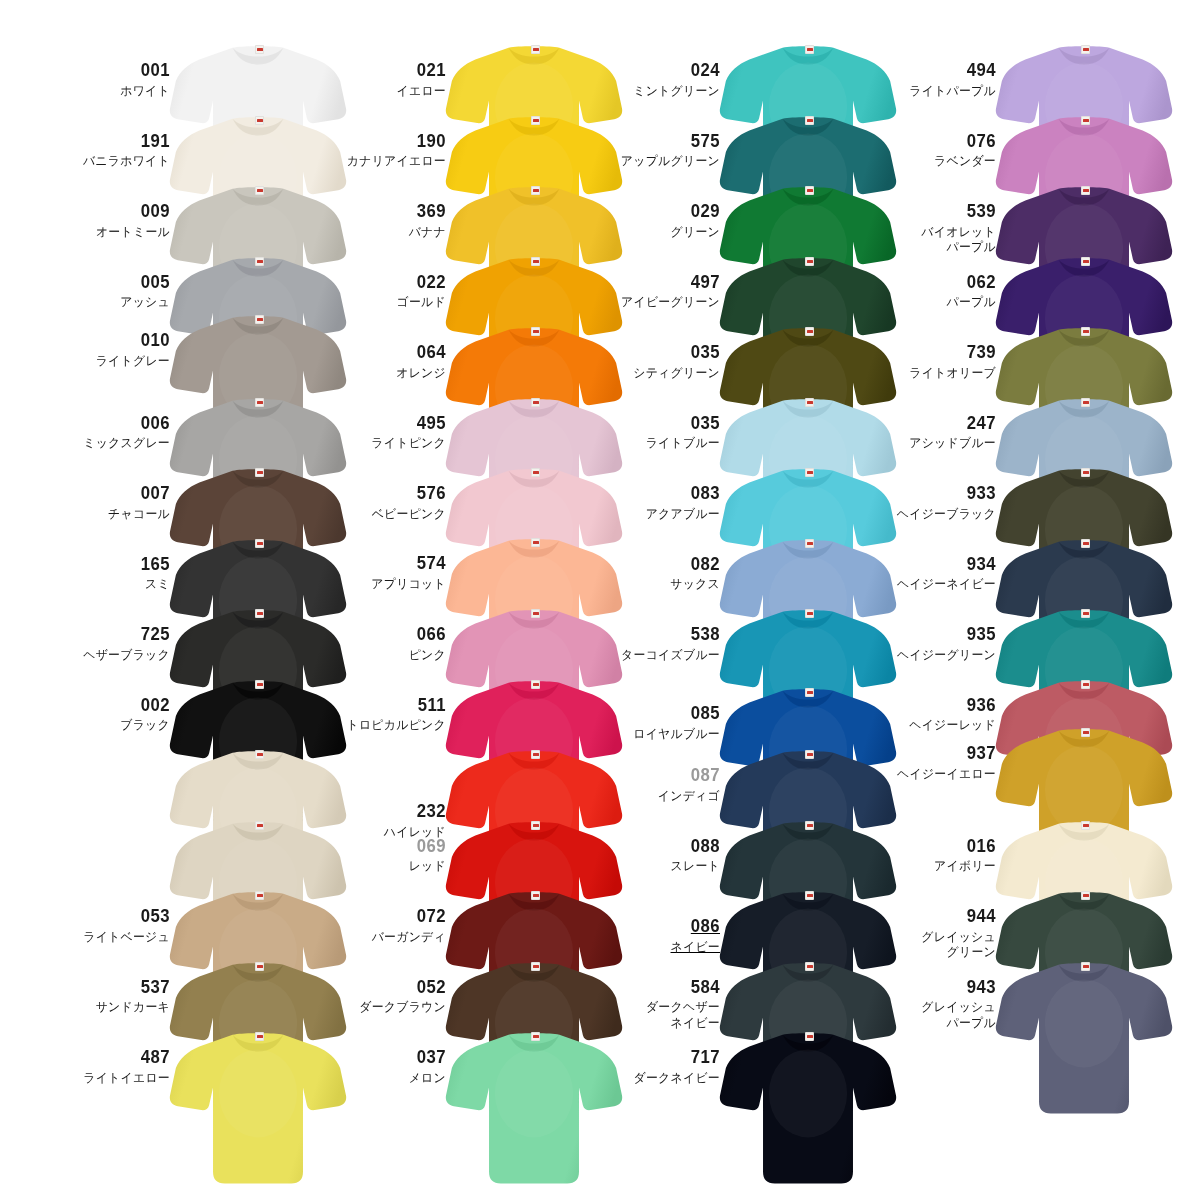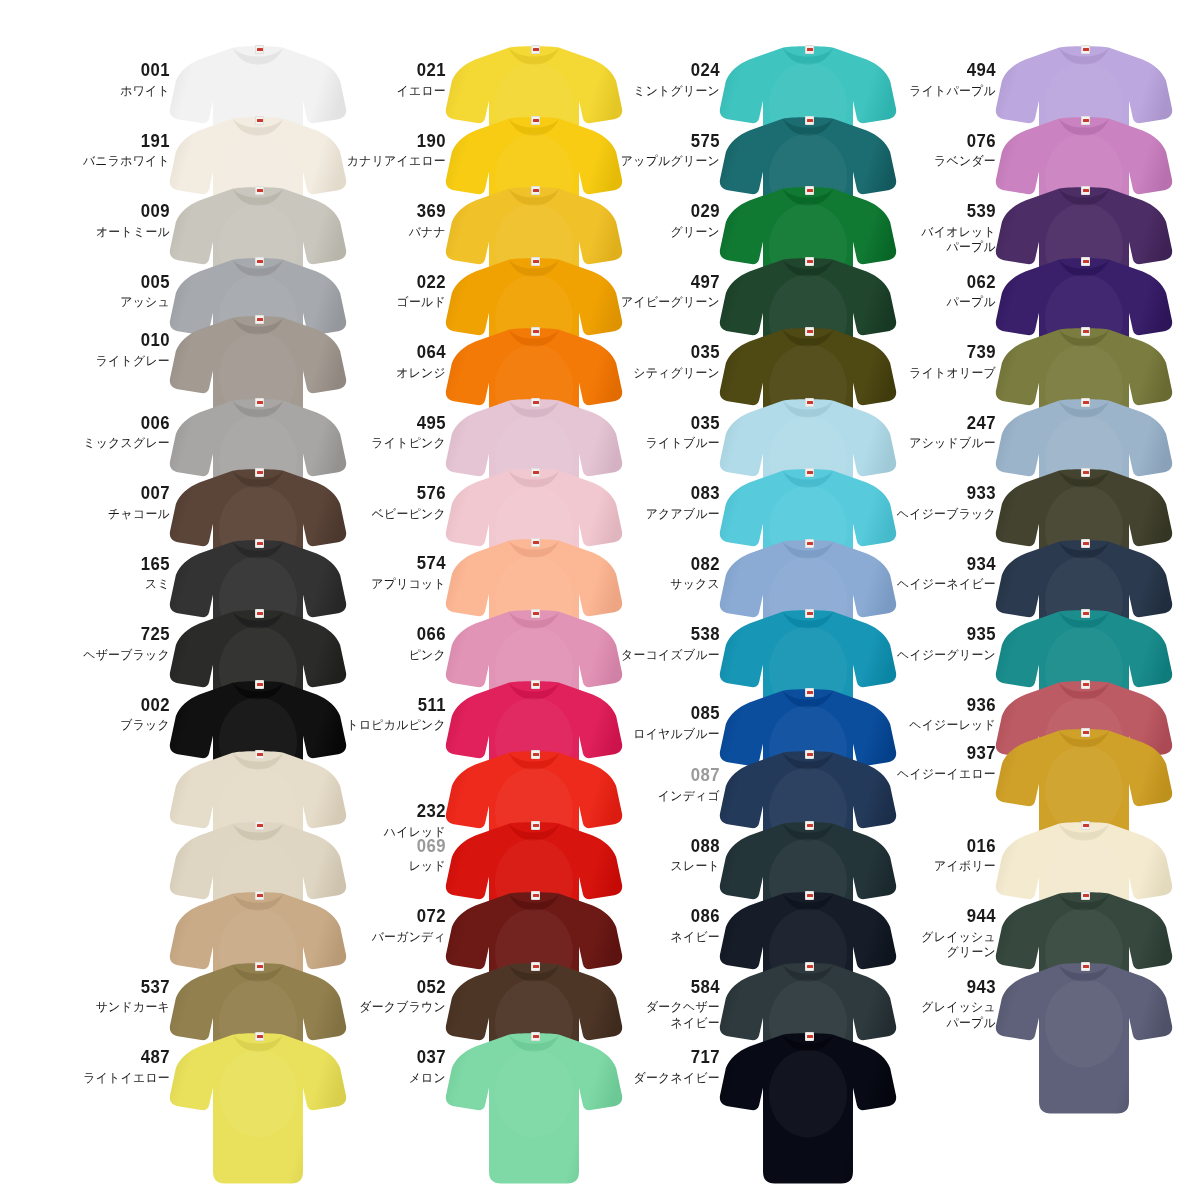--- a/index.html
+++ b/index.html
@@ -368,20 +368,24 @@
               </linearGradient>
             </defs>
             <path d="M 66 10 C 72 9, 78 8.5, 92 8.5 C 106 8.5, 112 9, 118 10 L 152 22 C 164 27, 172 34, 176 44 L 182 72 C 183 78, 180 82, 174 83 L 150 87 C 146 87.5, 143 86, 142 82 L 138 64 L 138 150 C 138 158, 134 162, 126 162 L 58 162 C 50 162, 46 158, 46 150 L 46 64 L 42 82 C 41 86, 38 87.5, 34 87 L 10 83 C 4 82, 1 78, 2 72 L 8 44 C 12 34, 20 27, 32 22 Z" fill="url(#g13)"></path>
             <path d="M 66 10 C 72 22, 80 27, 92 27 C 104 27, 112 22, 118 10 C 112 16, 104 19, 92 19 C 80 19, 72 16, 66 10 Z" fill="#b89a77" opacity="0.85"></path>
             <ellipse cx="92" cy="70" rx="40" ry="45" fill="#ffffff" opacity="0.045"></ellipse>
           </svg>
           <div class="tag" style="left: 87px; top: 7px;">
             <i></i>
           </div>
         </div>
+        <div class="label" style="width: 152px; top: 22px;">
+          <span class="code">053</span>
+          <span class="name">ライトベージュ</span>
+        </div>
       </div>
       <div class="swatch" style="top: 954.5px; z-index: 113;">
         <div class="tee" style="left: 150px; top: 0px;">
           <svg viewBox="0 0 184 180" width="184" height="180">
             <defs>
               <linearGradient id="g14" x1="0" y1="0" x2="1" y2="0.25">
                 <stop offset="0%" stop-color="#827142"></stop>
                 <stop offset="16%" stop-color="#93804f"></stop>
                 <stop offset="55%" stop-color="#93804f"></stop>
                 <stop offset="86%" stop-color="#93804f"></stop>
@@ -1118,21 +1122,21 @@
               </linearGradient>
             </defs>
             <path d="M 66 10 C 72 9, 78 8.5, 92 8.5 C 106 8.5, 112 9, 118 10 L 152 22 C 164 27, 172 34, 176 44 L 182 72 C 183 78, 180 82, 174 83 L 150 87 C 146 87.5, 143 86, 142 82 L 138 64 L 138 150 C 138 158, 134 162, 126 162 L 58 162 C 50 162, 46 158, 46 150 L 46 64 L 42 82 C 41 86, 38 87.5, 34 87 L 10 83 C 4 82, 1 78, 2 72 L 8 44 C 12 34, 20 27, 32 22 Z" fill="url(#g43)"></path>
             <path d="M 66 10 C 72 22, 80 27, 92 27 C 104 27, 112 22, 118 10 C 112 16, 104 19, 92 19 C 80 19, 72 16, 66 10 Z" fill="#0e141e" opacity="0.85"></path>
             <ellipse cx="92" cy="70" rx="40" ry="45" fill="#ffffff" opacity="0.045"></ellipse>
           </svg>
           <div class="tag" style="left: 87px; top: 7px;">
             <i></i>
           </div>
         </div>
-        <div class="label" style="width: 150px; top: 22px;">
+        <div class="label" style="width: 150px; top: 32px; text-decoration: underline;">
           <span class="code">086</span>
           <span class="name">ネイビー</span>
         </div>
       </div>
       <div class="swatch" style="top: 954.5px; z-index: 113;">
         <div class="tee" style="left: 148px; top: 0px;">
           <svg viewBox="0 0 184 180" width="184" height="180">
             <defs>
               <linearGradient id="g44" x1="0" y1="0" x2="1" y2="0.25">
                 <stop offset="0%" stop-color="#232d31"></stop>

